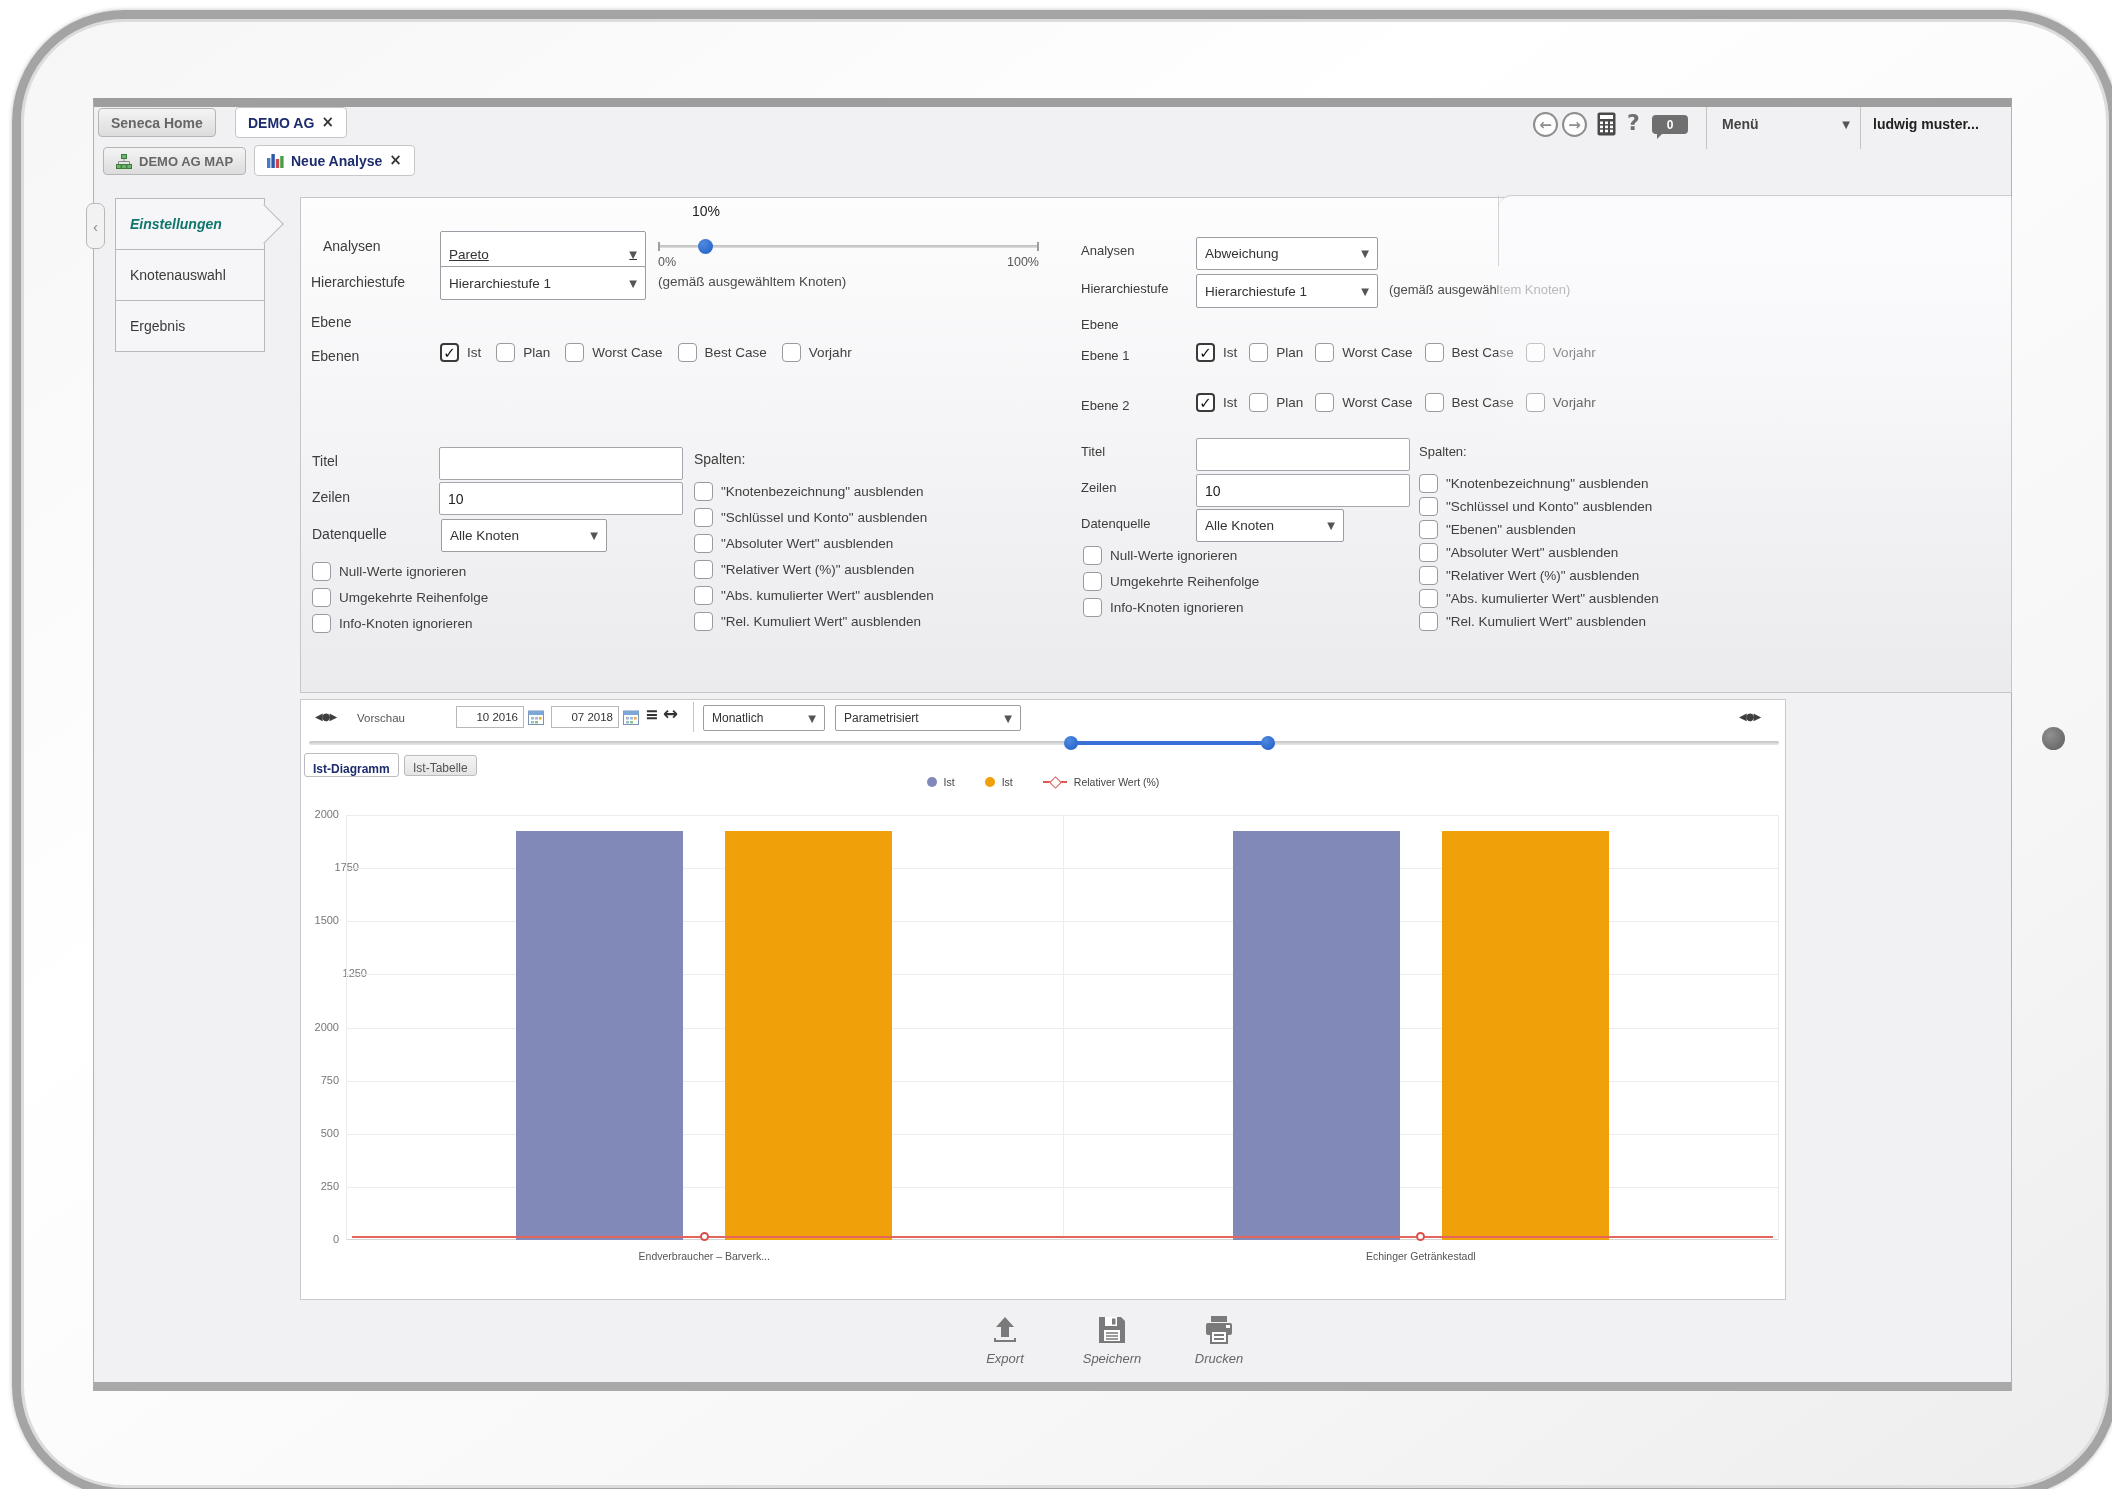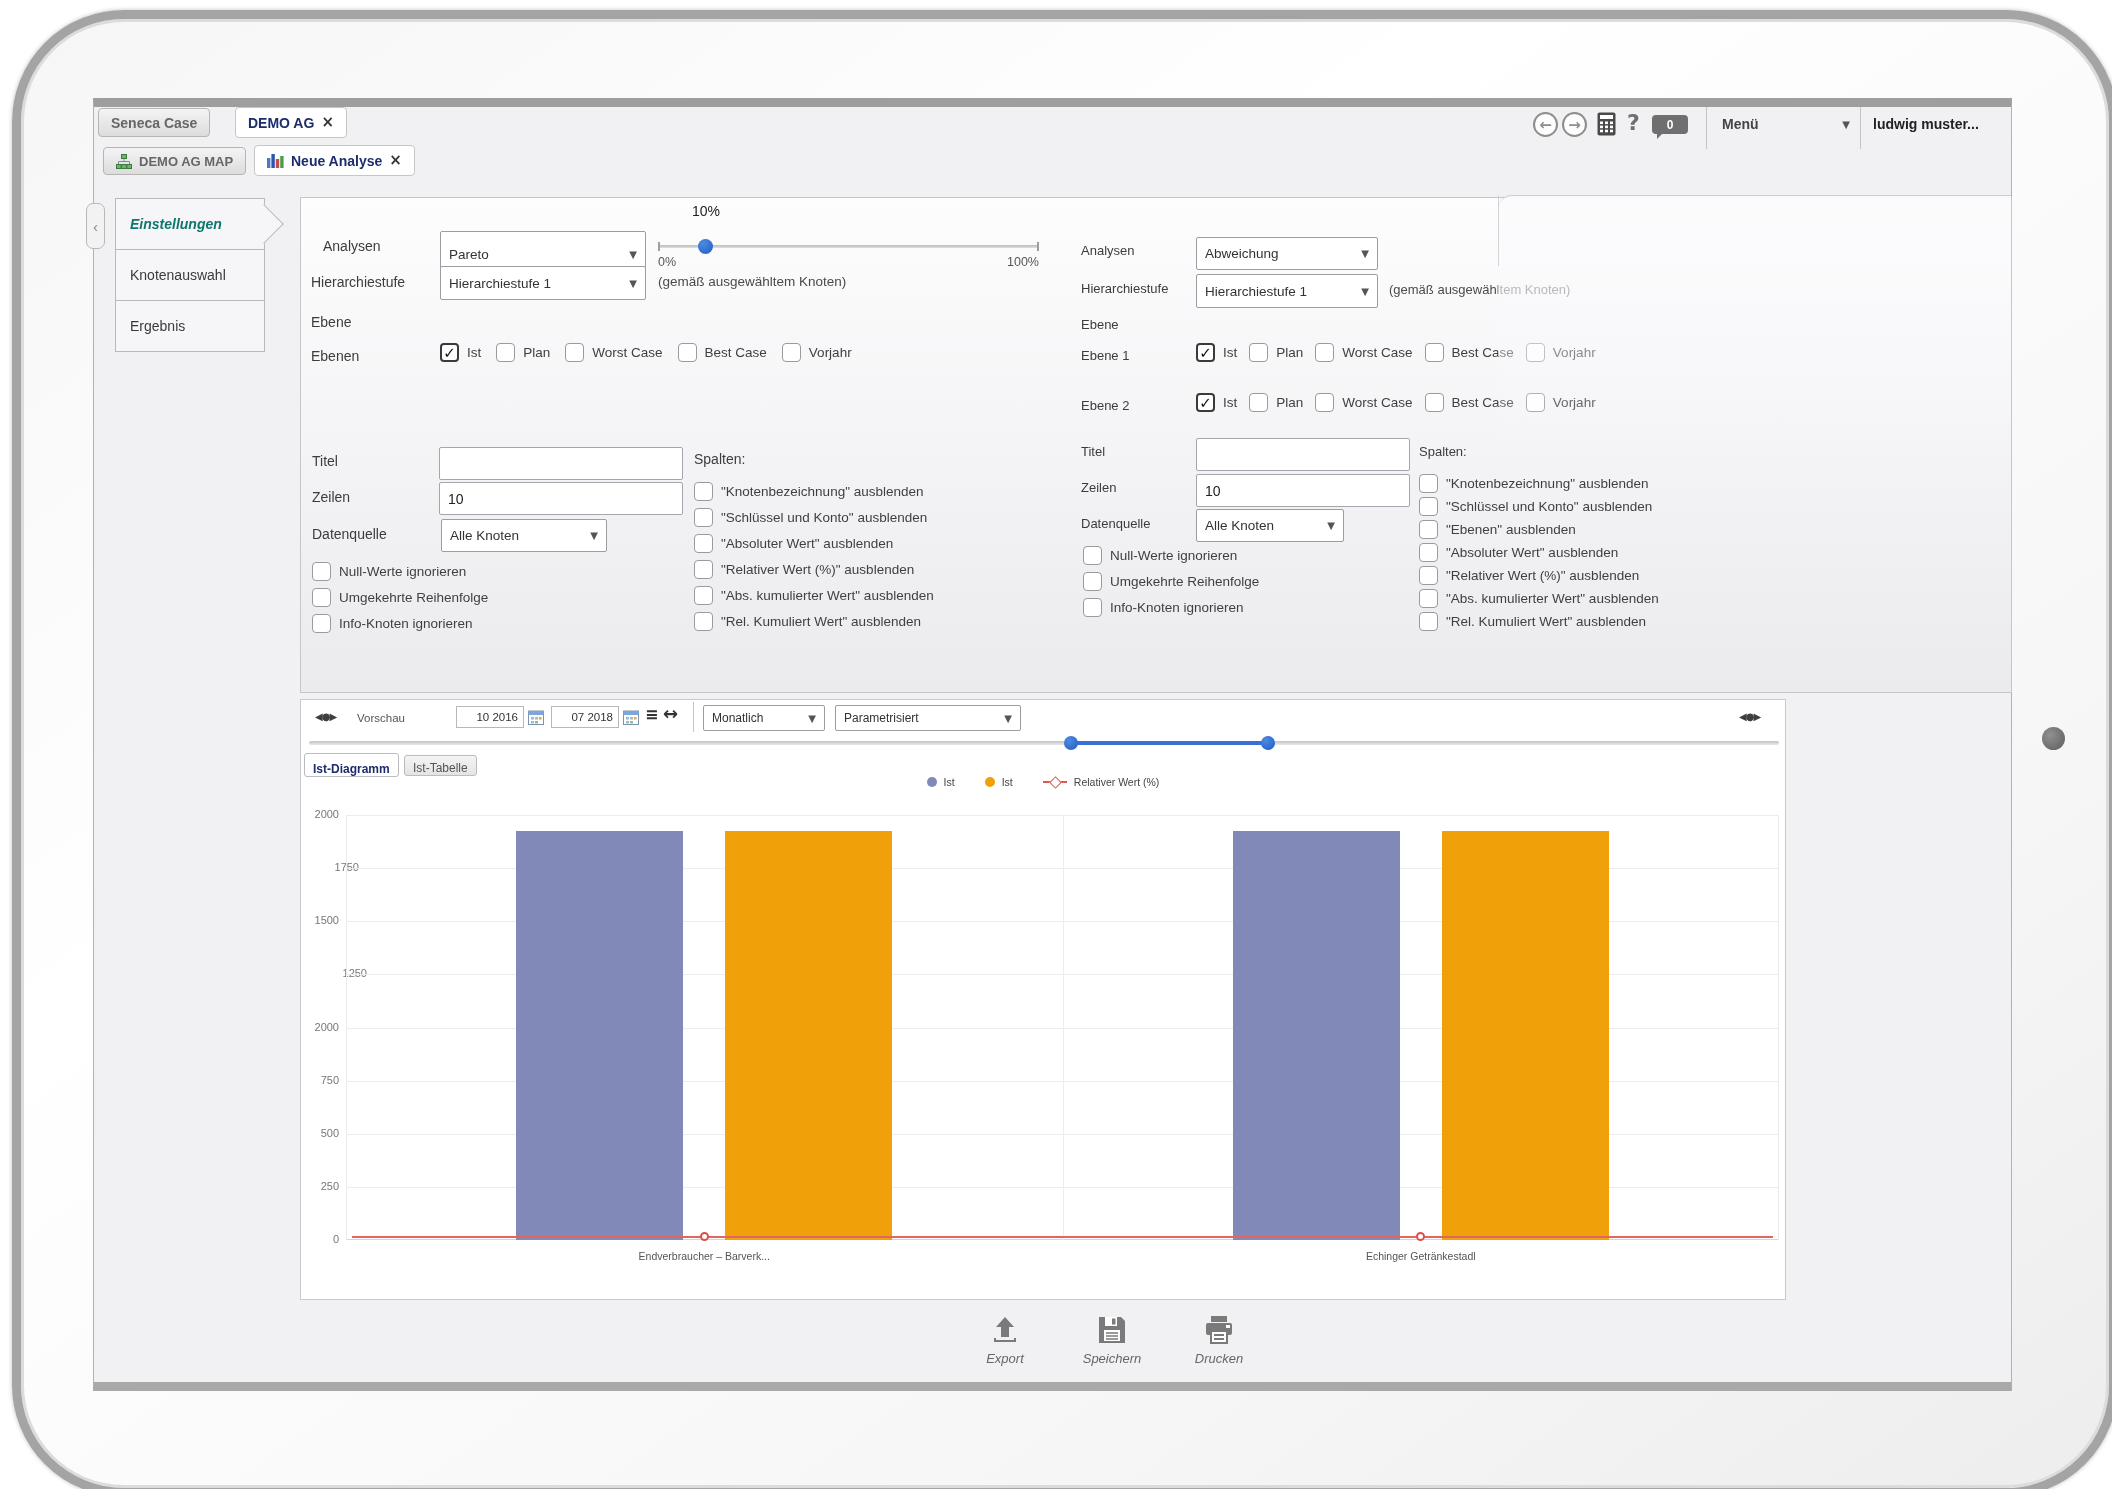--- a/index.html
+++ b/index.html
@@ -119,21 +119,21 @@
 </head>
 <body>
 
 <div id="screen">
   <div class="frame"></div>
   <div class="camera"></div>
 
   <div class="app">
 
     <div class="tabbtn" style="left:4px;top:1px;height:29px;">
-      <span>Seneca Case</span>
+      <span>Seneca Home</span>
     </div>
     <div class="tabbtn active" style="left:141px;top:0;height:31px;">
       <span>DEMO AG</span>
       <span class="closex">×</span>
     </div>
     <div class="tabbtn" style="left:9px;top:40px;height:28px;font-size:13px;">
       <svg width="16" height="15" viewBox="0 0 16 15">
         <rect x="5.5" y="0.5" width="5" height="4" fill="#6db36d" stroke="#3b7a3b"></rect>
         <path d="M8 4.5 V7.5 M2.5 10.5 V7.5 H13.5 V10.5" stroke="#8a8a8a" fill="none"></path>
         <rect x="0.5" y="10.5" width="4.6" height="4" fill="#6db36d" stroke="#3b7a3b"></rect>
@@ -193,21 +193,21 @@
       <span>Ergebnis</span>
     </div>
 
     <div class="panel-empty">
         <div class="edge"></div>
       </div>
 
     <div class="panel-settings">
 
       <div class="flabel" style="left:22px;top:40px;">Analysen</div>
-      <div class="dropdown" style="left:139px;top:33px;width:206px;height:47px;">
+      <div class="dropdown" style="left:139px;top:33px;width:206px;height:47px;text-decoration:underline;">
         <span>Pareto</span>
         <span class="dd-arrow">▼</span>
       </div>
 
       <div class="pslider">
         <div class="val">10%</div>
         <div class="track"></div>
         <div class="handle"></div>
         <div class="min">0%</div>
         <div class="max">100%</div>

